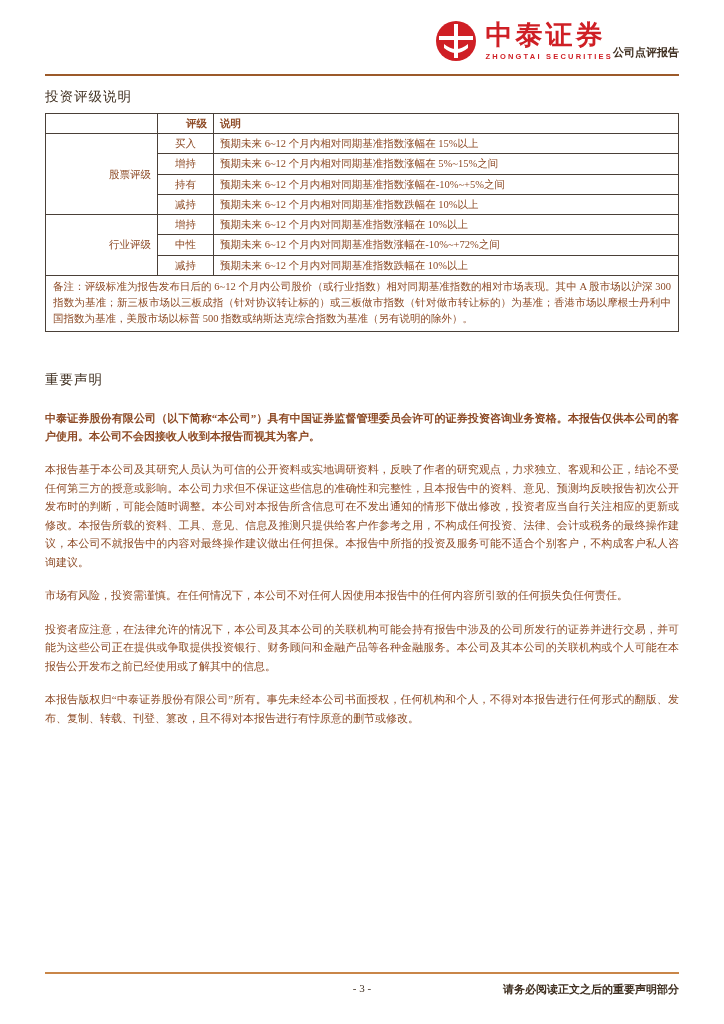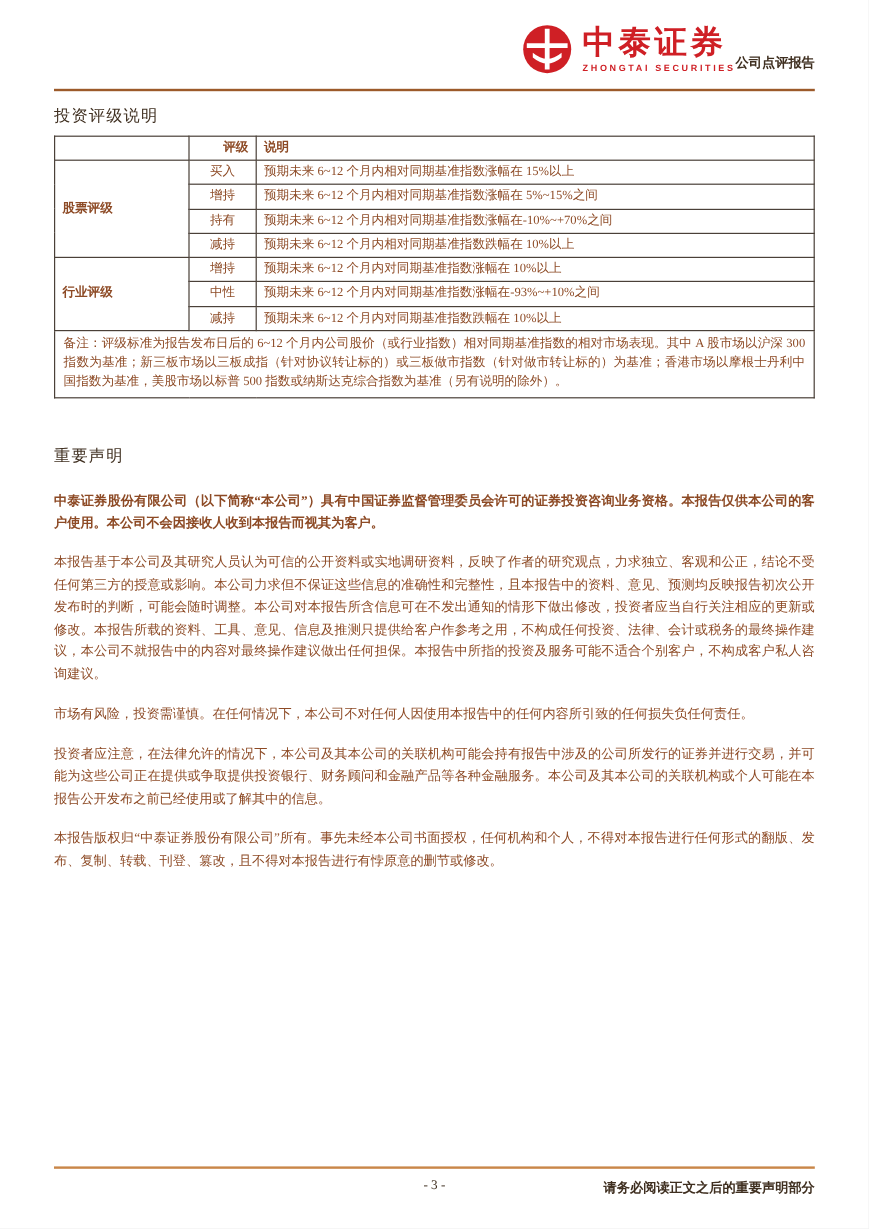--- a/index.html
+++ b/index.html
@@ -27,21 +27,21 @@
   .report-type{font-size:11px;font-weight:bold;color:var(--heading);padding-bottom:2px;}
   
   .rating-section{margin-top:12px;}
   .section-title{font-size:13.5px;font-weight:normal;color:var(--heading);margin-bottom:7px;letter-spacing:1px;}
   table.rating{width:100%;border-collapse:collapse;table-layout:fixed;
     font-size:10.5px;color:var(--body);}
   table.rating col.c1{width:112px;}
   table.rating col.c2{width:56px;}
   table.rating th,table.rating td{border:1px solid var(--border);padding:2px 6px;line-height:1.45;vertical-align:middle;}
   table.rating th{font-weight:bold;}
-  table.rating .group-cell{text-align:left;font-weight:bold;}
+  table.rating .group-cell{text-align:right;font-weight:normal;}
   table.rating .rating-cell{text-align:center;}
   table.rating .head-rating{text-align:right;}
   table.rating .head-desc{text-align:left;}
   table.rating td.empty{border:1px solid var(--border);}
   table.rating td.note{line-height:1.55;padding:3px 7px;text-align:justify;}
   
   .statement-section{margin-top:39px;}
   .statement-section .section-title{margin-bottom:20px;}
   .para{font-size:11px;line-height:1.68;color:var(--body);text-align:justify;margin-bottom:15px;}
   .para.bold{font-weight:bold;}
@@ -91,34 +91,34 @@
           <th class="group-cell" rowspan="4">股票评级</th>
           <td class="rating-cell">买入</td>
           <td>预期未来 6~12 个月内相对同期基准指数涨幅在 15%以上</td>
         </tr>
         <tr>
           <td class="rating-cell">增持</td>
           <td>预期未来 6~12 个月内相对同期基准指数涨幅在 5%~15%之间</td>
         </tr>
         <tr>
           <td class="rating-cell">持有</td>
-          <td>预期未来 6~12 个月内相对同期基准指数涨幅在-10%~+70%之间</td>
+          <td>预期未来 6~12 个月内相对同期基准指数涨幅在-10%~+5%之间</td>
         </tr>
         <tr>
           <td class="rating-cell">减持</td>
           <td>预期未来 6~12 个月内相对同期基准指数跌幅在 10%以上</td>
         </tr>
         <tr>
           <th class="group-cell" rowspan="3">行业评级</th>
           <td class="rating-cell">增持</td>
           <td>预期未来 6~12 个月内对同期基准指数涨幅在 10%以上</td>
         </tr>
         <tr>
           <td class="rating-cell">中性</td>
-          <td>预期未来 6~12 个月内对同期基准指数涨幅在-93%~+10%之间</td>
+          <td>预期未来 6~12 个月内对同期基准指数涨幅在-10%~+72%之间</td>
         </tr>
         <tr>
           <td class="rating-cell">减持</td>
           <td>预期未来 6~12 个月内对同期基准指数跌幅在 10%以上</td>
         </tr>
         <tr>
           <td class="note" colspan="3">备注：评级标准为报告发布日后的 6~12 个月内公司股价（或行业指数）相对同期基准指数的相对市场表现。其中 A 股市场以沪深 300 指数为基准；新三板市场以三板成指（针对协议转让标的）或三板做市指数（针对做市转让标的）为基准；香港市场以摩根士丹利中国指数为基准，美股市场以标普 500 指数或纳斯达克综合指数为基准（另有说明的除外）。</td>
         </tr>
       </tbody>
     </table>

